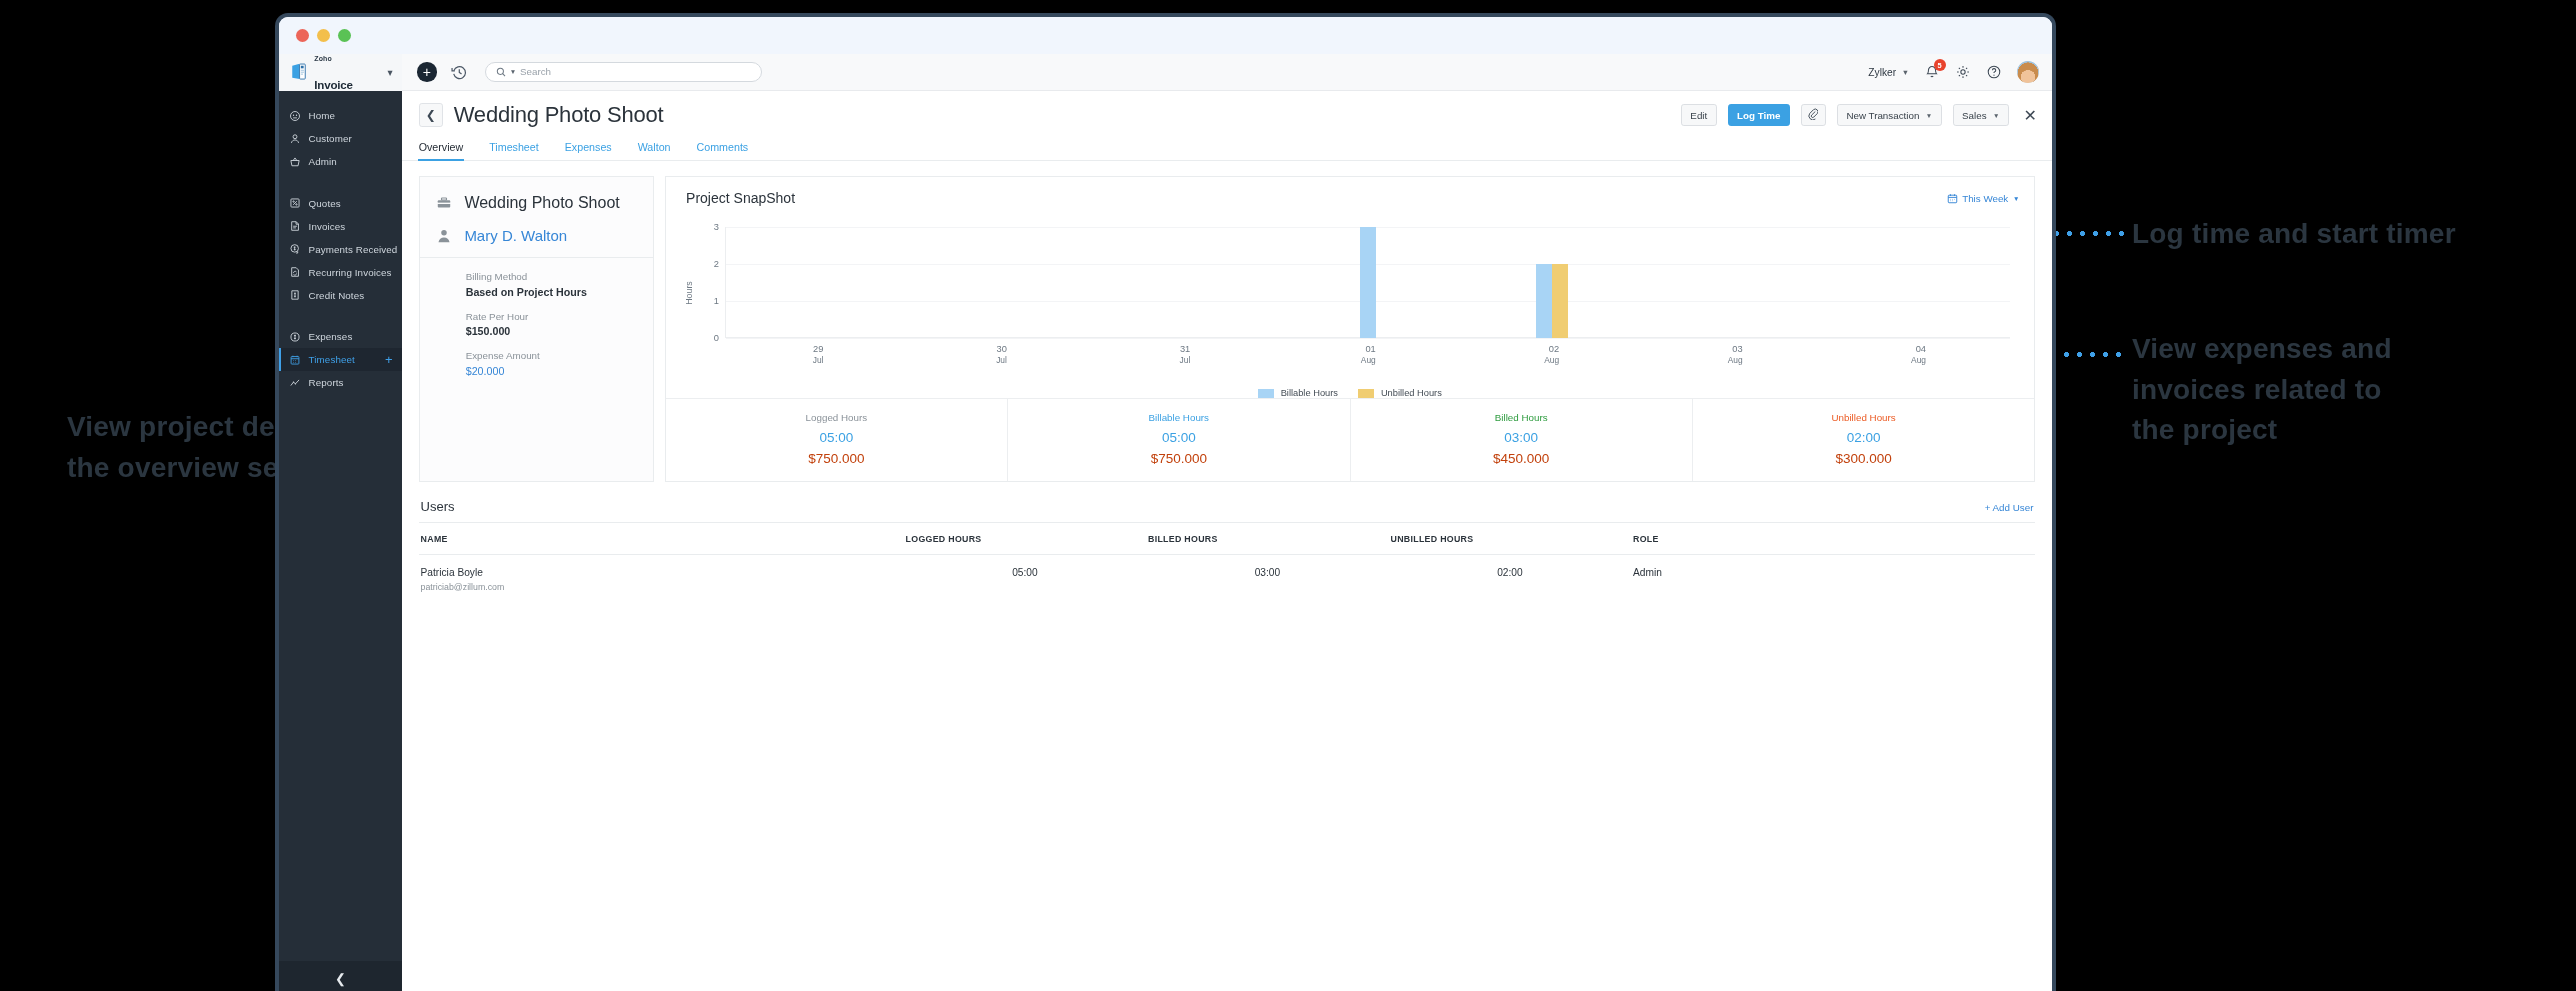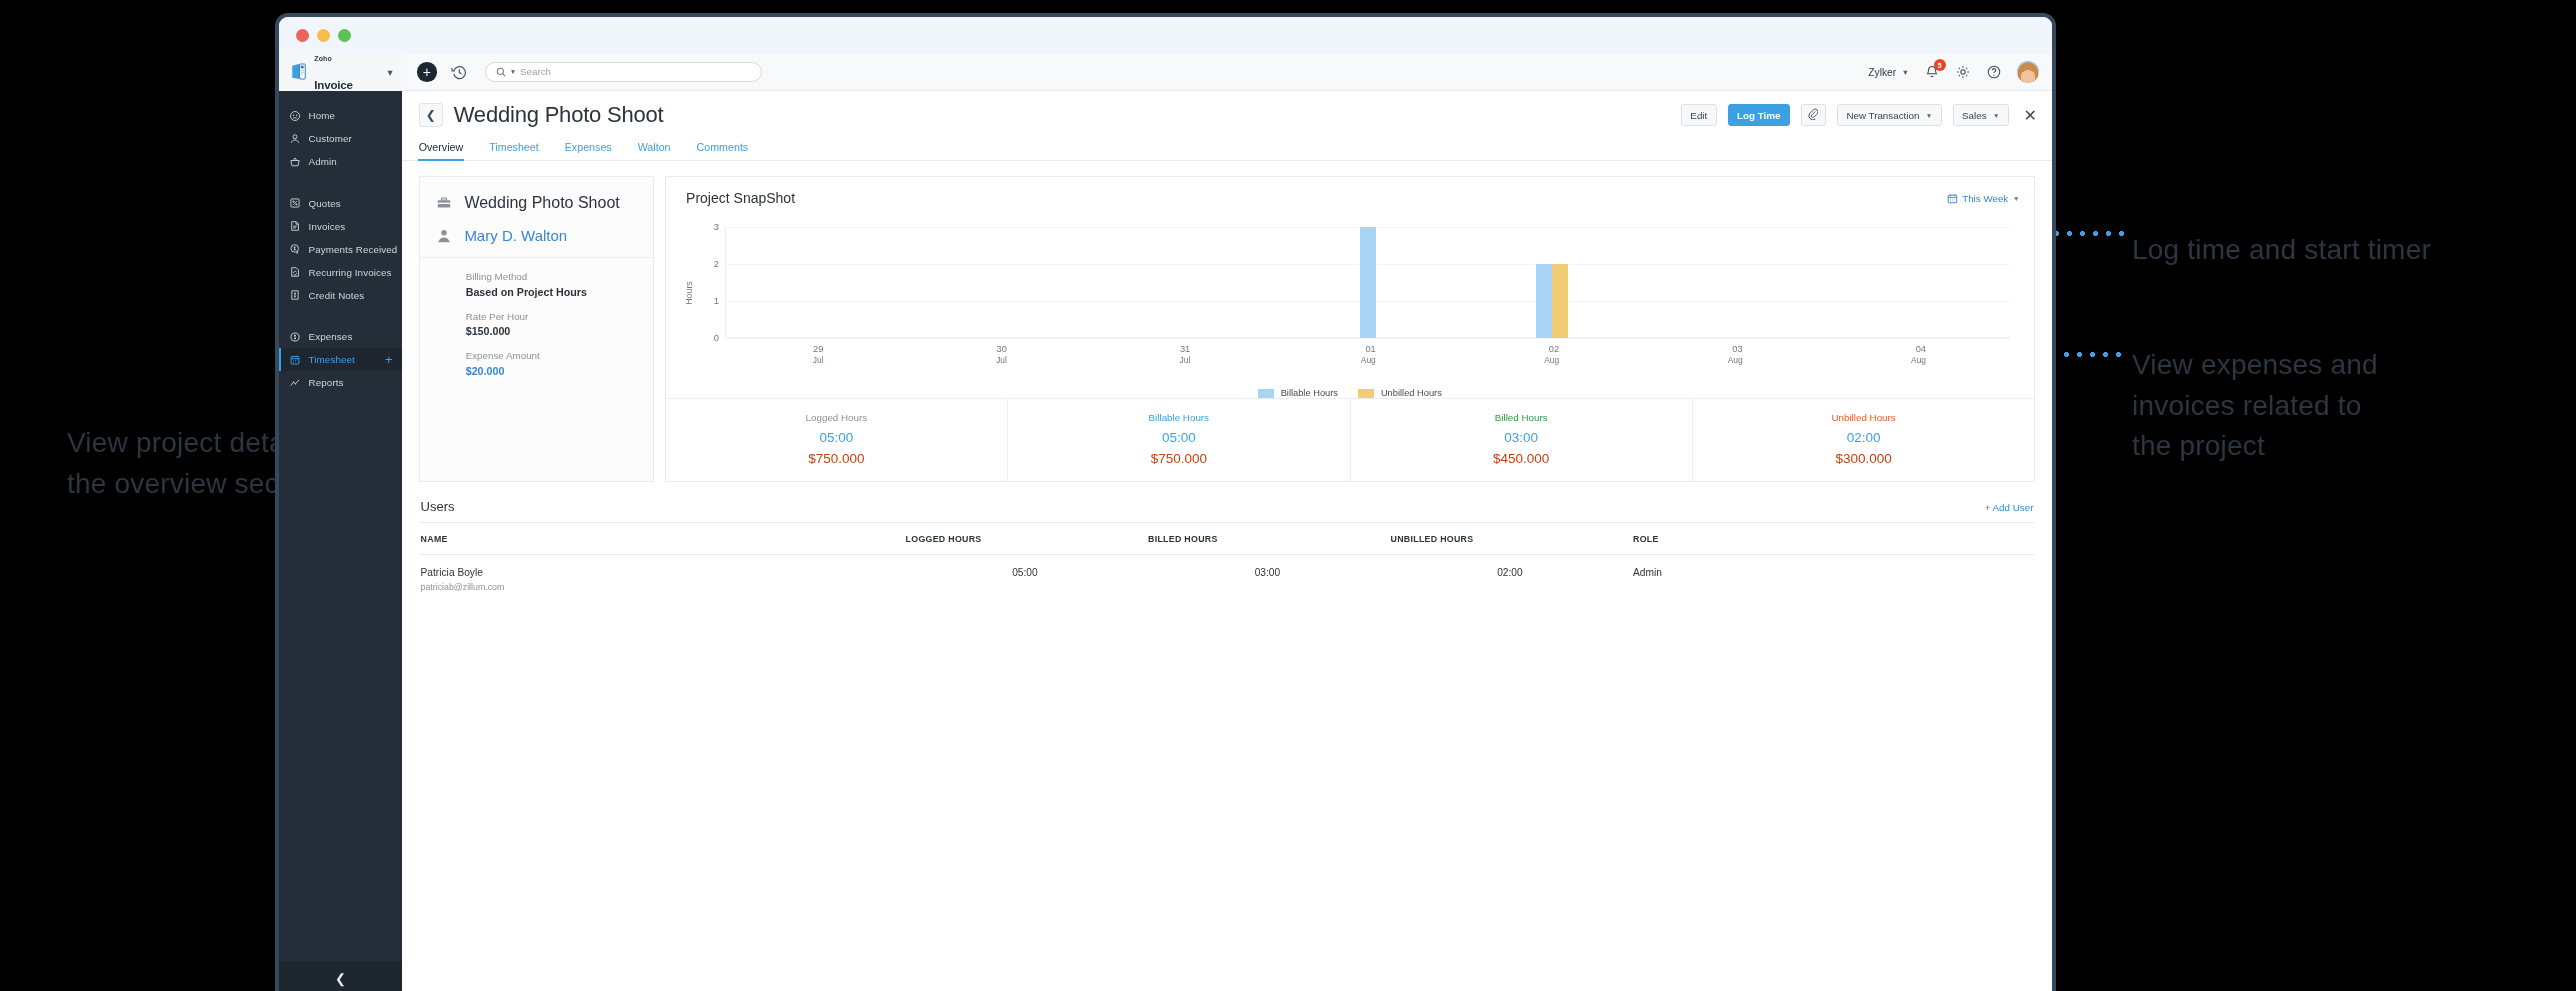--- a/index.html
+++ b/index.html
@@ -9,24 +9,23 @@
     font-family: "Liberation Sans", sans-serif;
     overflow: hidden;
   }
 
   
   .callout {
     position: absolute;
     color: #2b3640;
     font-size: 28px;
     line-height: 1.45;
-    font-weight: 400;
+    font-weight: 700;
     letter-spacing: 0.2px;
     white-space: pre-line;
-    margin-top: 16px;
   }
   #callout-left  { left: 67px;  top: 407px; width: 399px; }
   #callout-top-right { left: 2132px; top: 214px; width: 399px; }
   #callout-mid-right { left: 2132px; top: 329px; width: 371px; }
 
   .dotline {
     position: absolute;
     background-image: radial-gradient(circle, #3fa0e8 2.4px, rgba(0,0,0,0) 2.7px);
     background-size: 13px 7.4px;
     background-repeat: repeat-x;
@@ -263,21 +262,21 @@
   }
   .info-row { display: flex; align-items: center; gap: 12px; padding: 0 16.7px; }
   .info-row .gico { width: 16px; flex: 0 0 16px; color: #8a9299; display:flex; }
   .info-row .gico svg { width: 16px; height: 16px; display:block; }
   #proj-name { font-size: 16px; color: #2b333b; }
   #cust-name { font-size: 15px; color: #3686d6; }
   #info-div { height: 0.9px; background: #e9ecee; margin: 13px 0 0 0; }
   .field { padding: 13px 16.7px 0 46px; }
   .field .lbl { font-size: 9.8px; color: #8a9299; margin-bottom: 3.7px; }
   .field .val { font-size: 10.7px; color: #2b333b; font-weight: 600; }
-  .field .val.link { color: #3686d6; font-weight: 700;}
+  .field .val.link { color: #3686d6; font-weight: 400;}
 
   
   #chart-card {
     flex: 1; min-width: 0;
     border: 0.9px solid #e9ecee;
     background: #fff;
     display: flex; flex-direction: column;
     height: 306px;
   }
   #chart-head {

